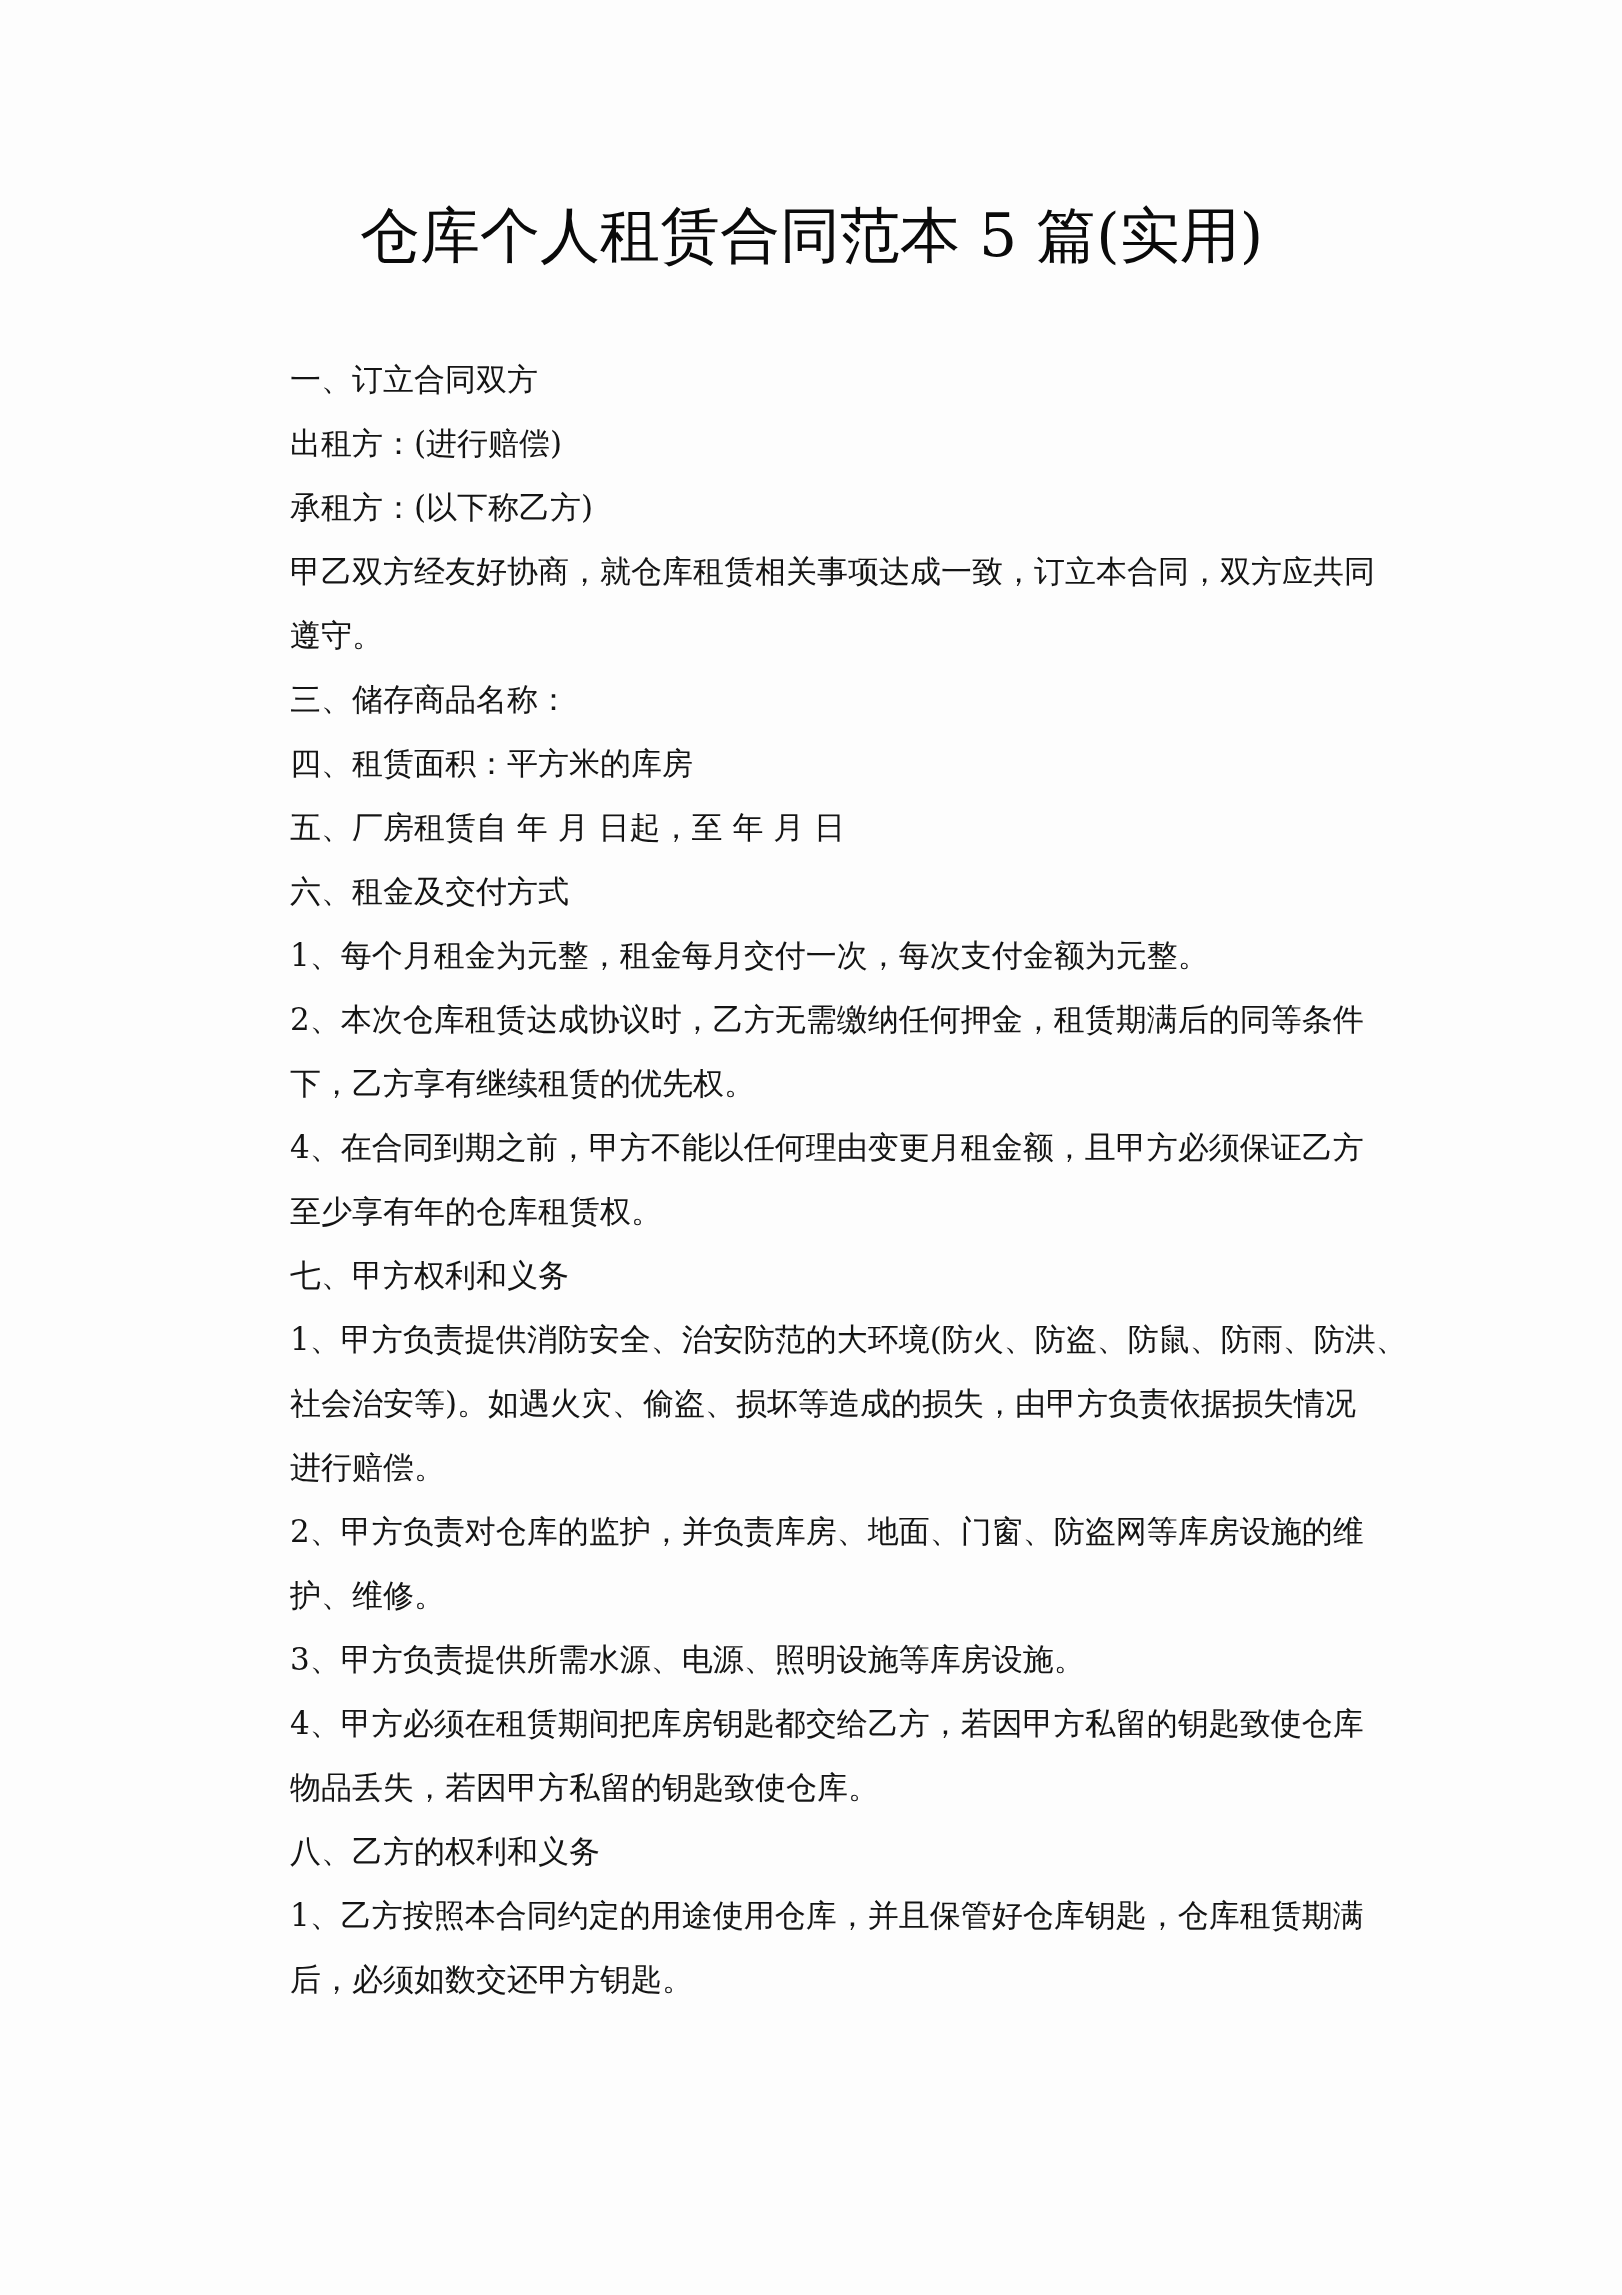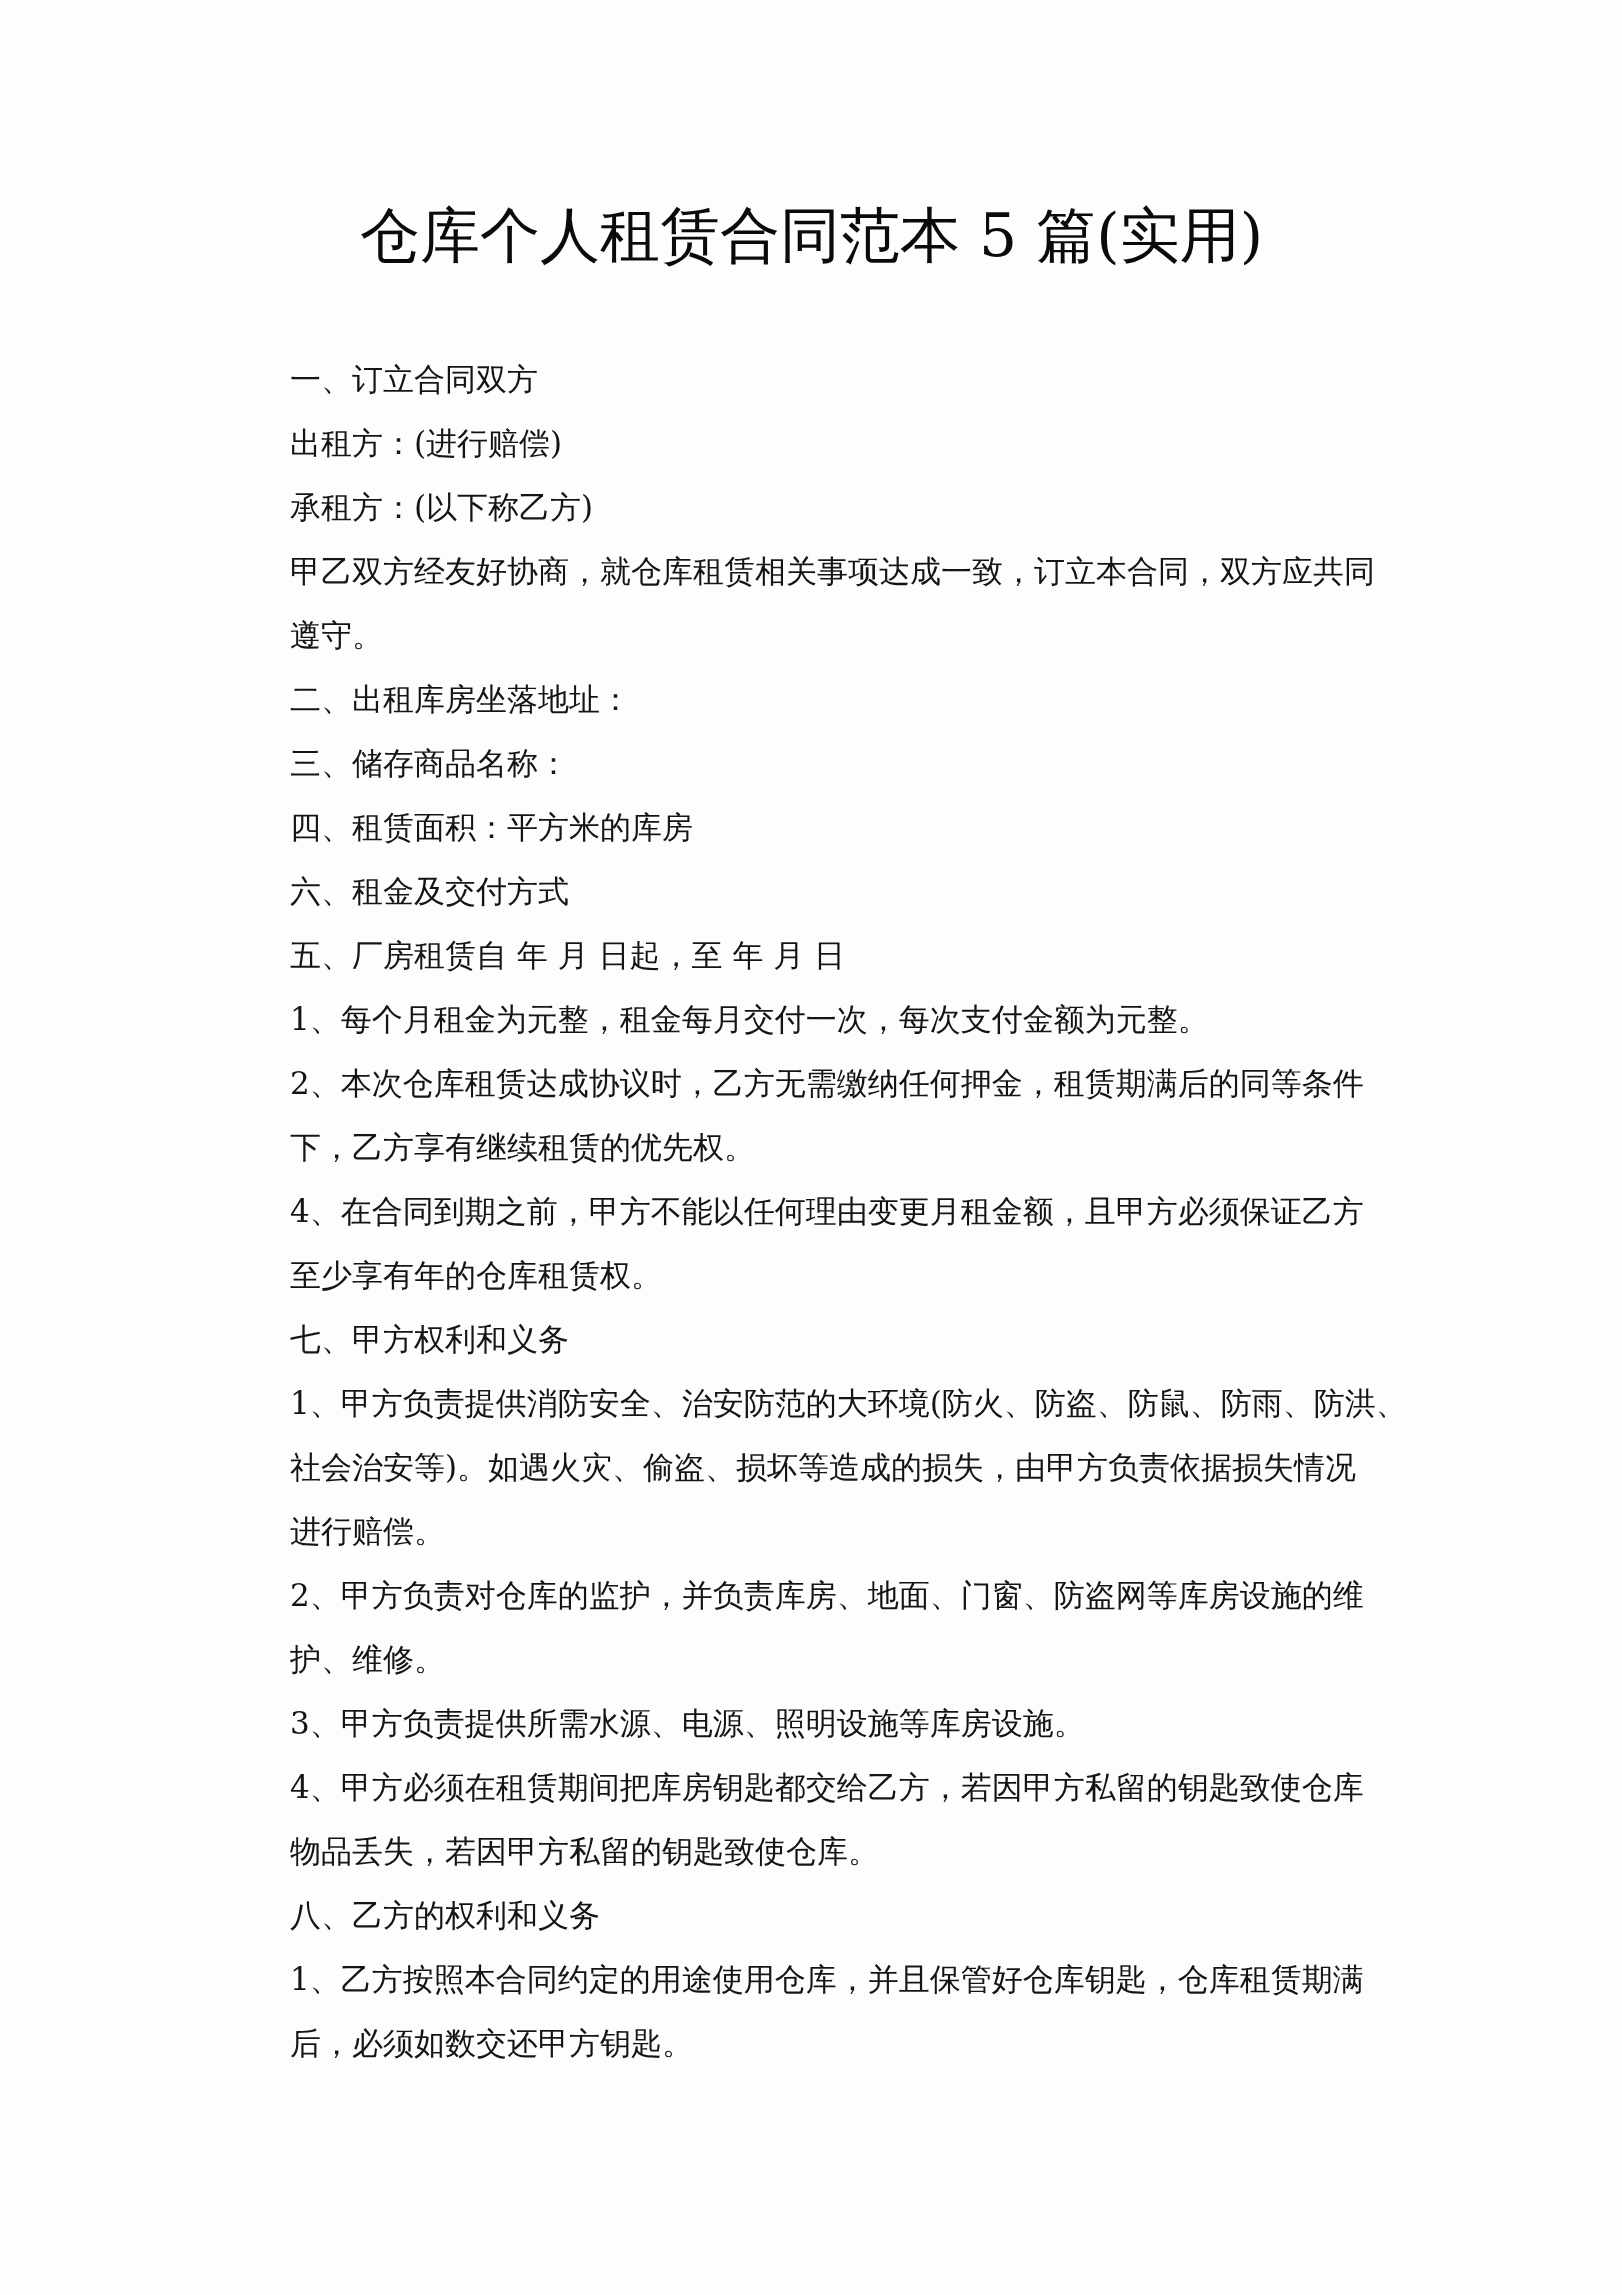--- a/index.html
+++ b/index.html
@@ -55,25 +55,24 @@
 
 <div class="page">
   <div class="title">仓库个人租赁合同范本 5 篇(实用)</div>
 
   <div class="body-text">
     <div class="line">一、订立合同双方</div>
     <div class="line">出租方：(进行赔偿)</div>
     <div class="line">承租方：(以下称乙方)</div>
     <div class="line">甲乙双方经友好协商，就仓库租赁相关事项达成一致，订立本合同，双方应共同</div>
     <div class="line">遵守。</div>
-    <div class="line">二、出租库房坐落地址：</div>
     <div class="line">三、储存商品名称：</div>
     <div class="line">四、租赁面积：平方米的库房</div>
+    <div class="line">五、厂房租赁自  年  月  日起，至  年  月  日</div>
     <div class="line">六、租金及交付方式</div>
-    <div class="line">五、厂房租赁自  年  月  日起，至  年  月  日</div>
     <div class="line">1、每个月租金为元整，租金每月交付一次，每次支付金额为元整。</div>
     <div class="line">2、本次仓库租赁达成协议时，乙方无需缴纳任何押金，租赁期满后的同等条件</div>
     <div class="line">下，乙方享有继续租赁的优先权。</div>
     <div class="line">4、在合同到期之前，甲方不能以任何理由变更月租金额，且甲方必须保证乙方</div>
     <div class="line">至少享有年的仓库租赁权。</div>
     <div class="line">七、甲方权利和义务</div>
     <div class="line">1、甲方负责提供消防安全、治安防范的大环境(防火、防盗、防鼠、防雨、防洪、</div>
     <div class="line">社会治安等)。如遇火灾、偷盗、损坏等造成的损失，由甲方负责依据损失情况</div>
     <div class="line">进行赔偿。</div>
     <div class="line">2、甲方负责对仓库的监护，并负责库房、地面、门窗、防盗网等库房设施的维</div>

